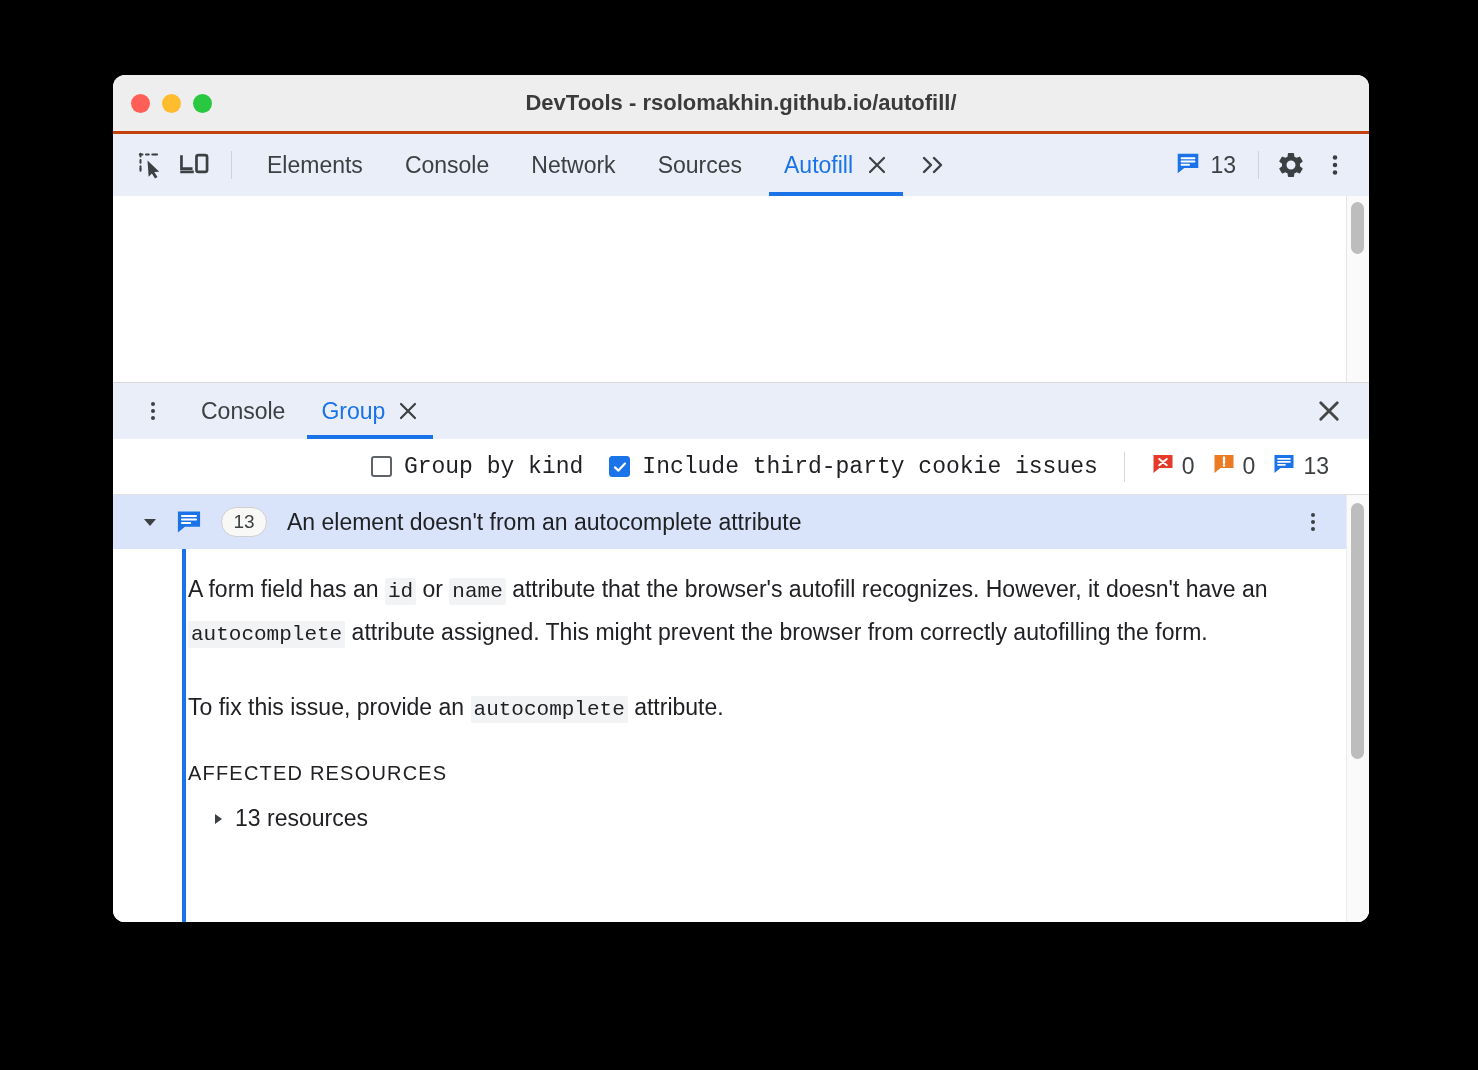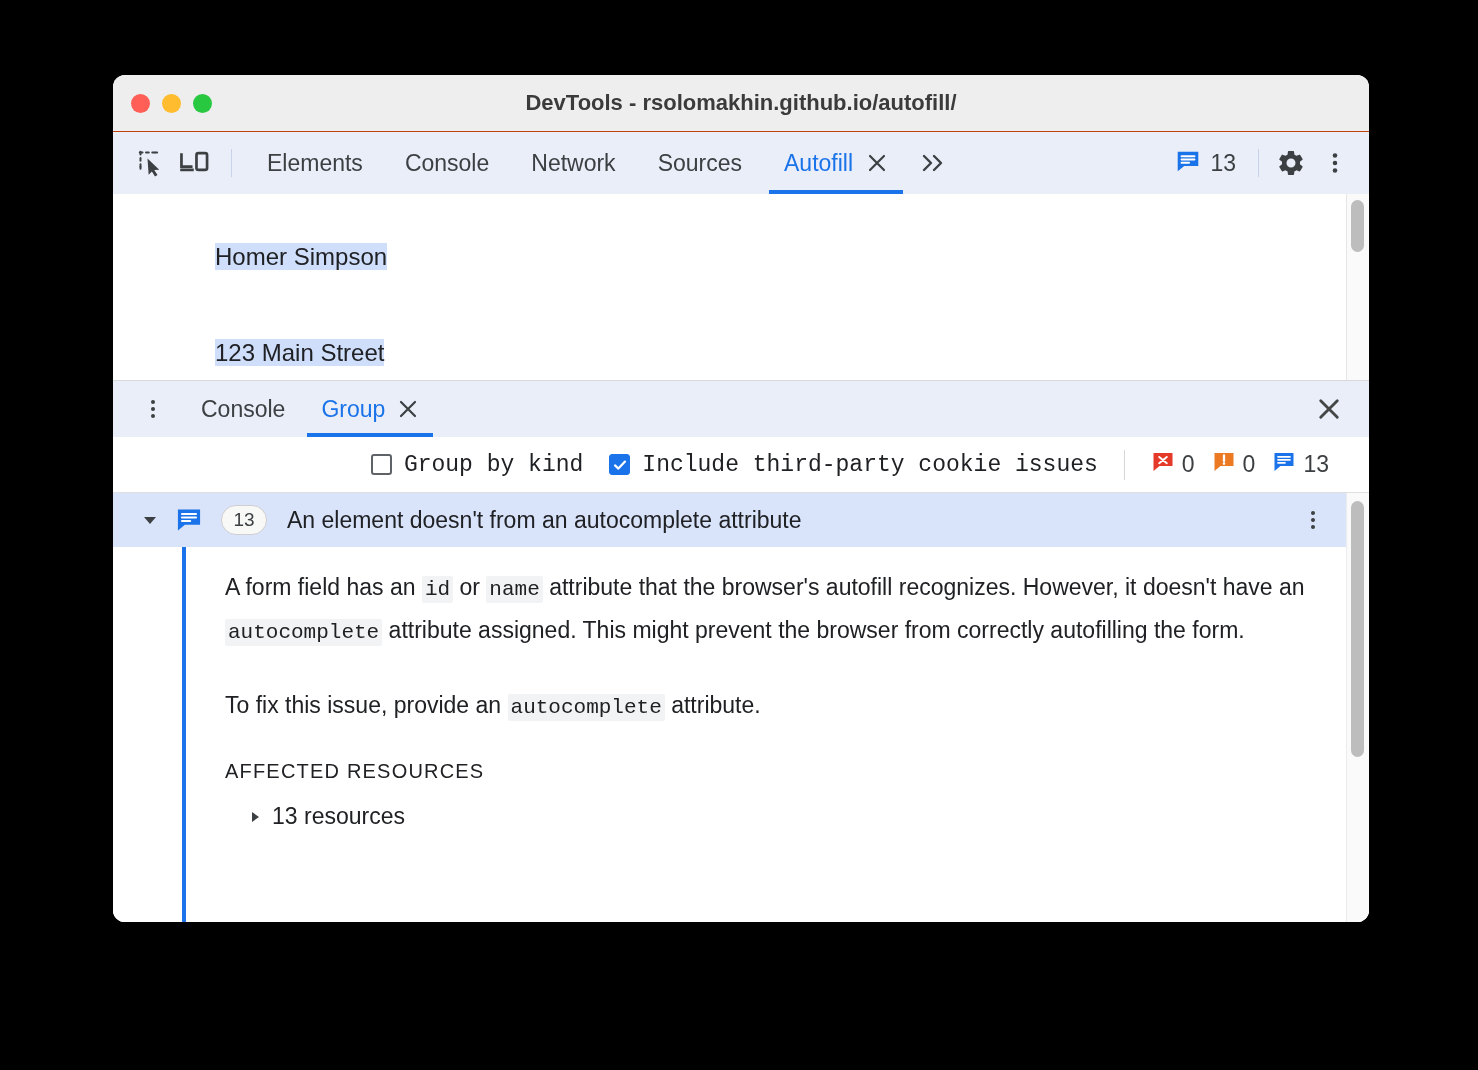--- a/index.html
+++ b/index.html
@@ -32,21 +32,21 @@
     display: flex;
     flex-direction: column;
   }
 
   
   .titlebar {
     position: relative;
     height: 56px;
     min-height: 56px;
     background: #efeeee;
-    border-bottom: 1px solid #c2410c;
+    border-bottom: 3px solid #c2410c;
     display: flex;
     align-items: center;
   }
   .traffic {
     display: flex;
     align-items: center;
     gap: 12px;
     margin-left: 18px;
   }
   .light {
@@ -397,21 +397,21 @@
   }
   .issue-accent {
     position: absolute;
     left: 69px;
     top: 0;
     bottom: -400px;
     width: 4px;
     background: #1a73e8;
   }
   .issue-body-inner {
-    padding-left: 112px;
+    padding-left: 75px;
     padding-right: 40px;
   }
   .issue-body p {
     margin: 0 0 32px 0;
     font-size: 23px;
     line-height: 41px;
     color: #202124;
     max-width: 1085px;
   }
   code.tok {
@@ -535,29 +535,20 @@
             <circle cx="12" cy="5" r="2.1" fill="#3c4043"></circle>
             <circle cx="12" cy="12" r="2.1" fill="#3c4043"></circle>
             <circle cx="12" cy="19" r="2.1" fill="#3c4043"></circle>
           </svg>
         </div>
       </div>
     </div>
 
     <div class="autofill-panel">
       <div class="autofill-body">
-        <div class="address-block">
-          <div class="address-line">
-            <span class="hl">Homer Simpson</span>
-          </div>
-          <div class="address-line">
-            <span class="hl">123 Main Street</span>
-          </div>
-
-        </div>
 
       </div>
       <div class="panel-scrollbar">
         <div class="thumb" style="top:6px;height:52px;"></div>
       </div>
     </div>
 
     <div class="drawer">
       <div class="drawer-toolbar">
         <div class="kebab-btn">

